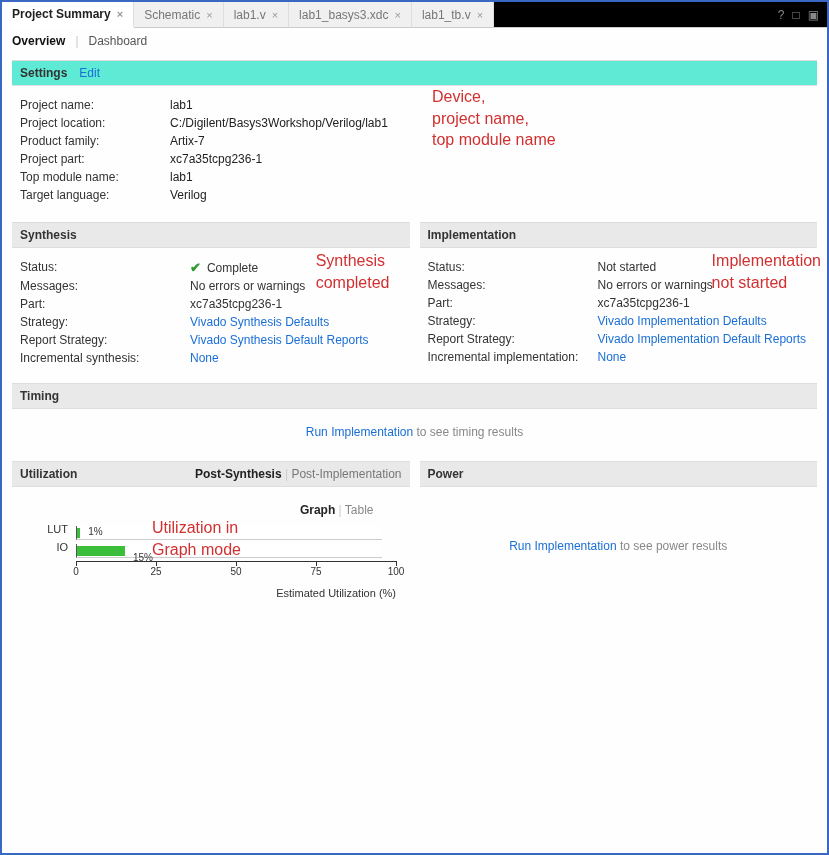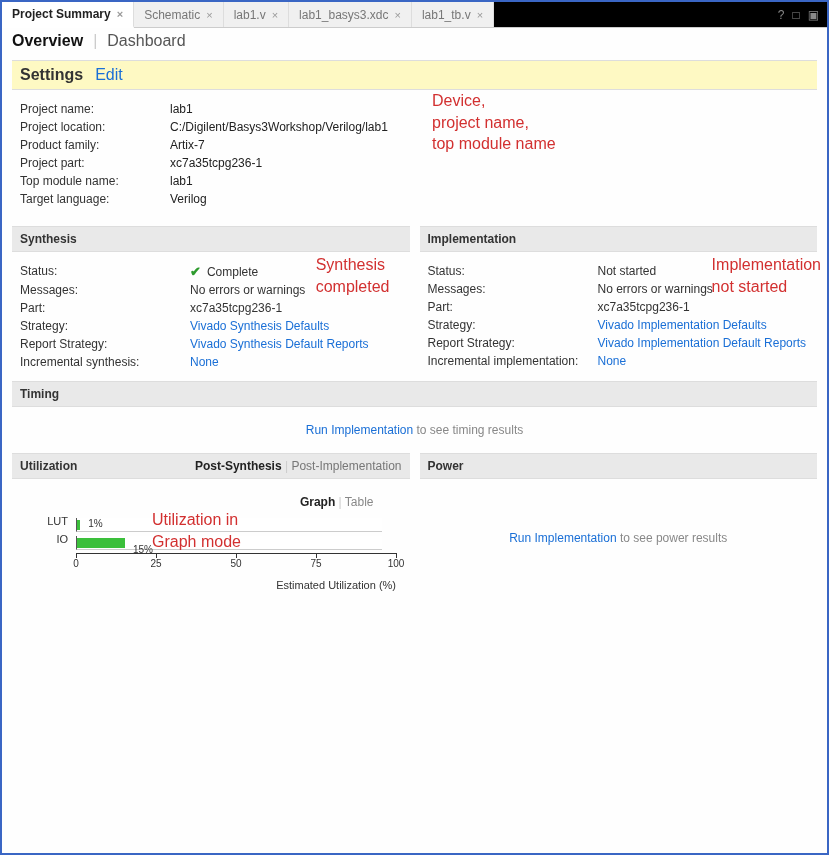--- a/index.html
+++ b/index.html
@@ -58,35 +58,35 @@
     gap: 8px;
     color: #888;
   }
   .tabstrip-right span { cursor: pointer; font-size: 12px; }
   .subtabs {
     height: 26px;
     display: flex;
     align-items: center;
     padding: 0 10px;
     gap: 10px;
-    font-size: 16px;
+    font-size: 12px;
   }
   .subtabs .st-active { font-weight: bold; color: #111; }
   .subtabs .st { color: #555; cursor: pointer; }
   .sep { color: #ccc; }
   .content {
     padding: 6px 10px 10px 10px;
   }
   .panel-header {
-    background: #fef9c3;
+    background: #5eead4;
     border-top: 1px solid #ddd;
     border-bottom: 1px solid #ddd;
     padding: 5px 8px;
     font-weight: bold;
-    font-size: 16px;
+    font-size: 12px;
     display: flex;
     align-items: center;
     gap: 12px;
   }
   .panel-header .edit { font-weight: normal; color: #1a6fd6; cursor: pointer; }
   .settings-body {
     padding: 8px 8px 16px 8px;
     position: relative;
   }
   .kv { display: flex; margin: 4px 0; }
@@ -109,21 +109,21 @@
     align-items: center;
     gap: 8px;
   }
   .sect-header .subtabs-inline {
     margin-left: auto;
     font-weight: normal;
     color: #777;
   }
   .sect-header .subtabs-inline .active { font-weight: bold; color: #222; }
   .sect-body {
-    padding: 8px 8px 8px 8px;
+    padding: 8px 8px 14px 8px;
     position: relative;
   }
   .status-row { display: flex; margin: 4px 0; }
   .status-row .k { width: 170px; }
   .check {
     display: inline-block;
     color: #2e9b2e;
     font-weight: bold;
     margin-right: 6px;
     font-size: 13px;

